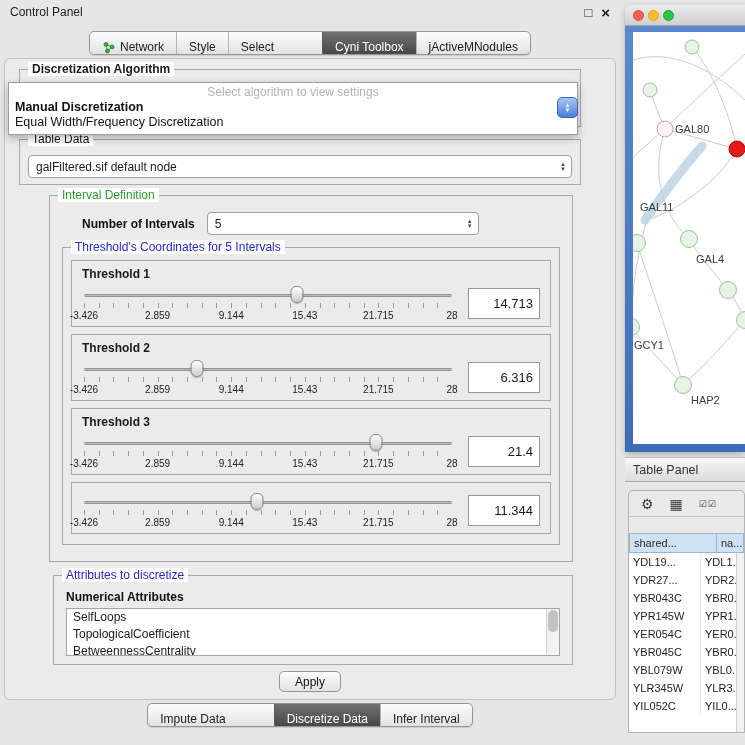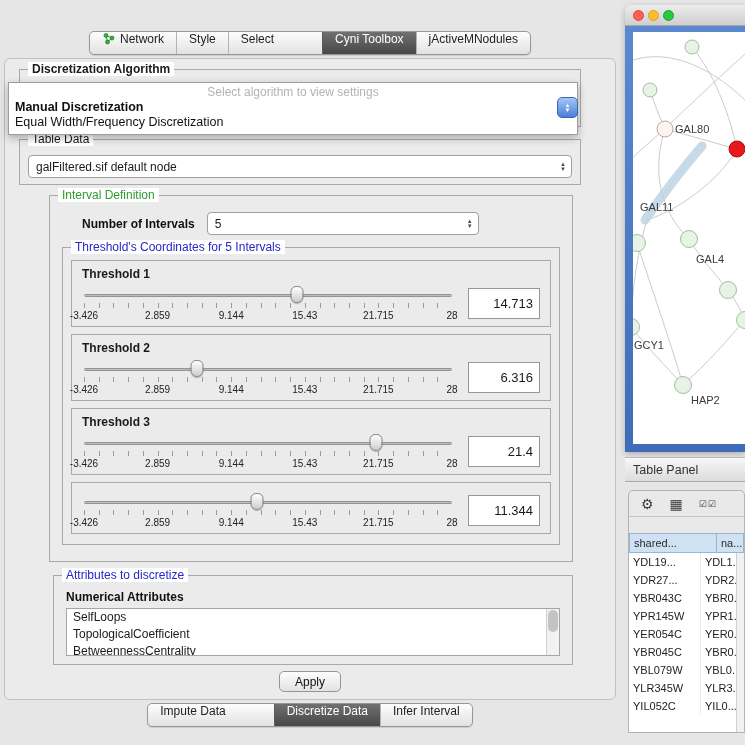--- a/index.html
+++ b/index.html
@@ -10,21 +10,21 @@
   
   .control-panel { position:absolute; left:0; top:0; width:620px; height:745px; }
   .cp-titlebar { position:absolute; left:0; top:0; width:100%; height:24px; display:flex; align-items:center; padding:0 10px; }
   .cp-title { font-size:12px; color:#222; }
   .cp-winbtns { margin-left:auto; display:flex; gap:9px; align-items:center; }
   .winbtn { font-size:13px; color:#222; line-height:13px; }
   .winbtn.close { font-weight:bold; font-size:15px; }
 
   .cp-tabbar { position:absolute; top:31px; left:0; width:100%; display:flex; justify-content:center; }
   .seg-group { display:flex; border:1px solid #979797; border-radius:5px; overflow:hidden; background:linear-gradient(#fdfdfd,#e2e2e2); box-shadow:0 1px 1px rgba(0,0,0,.12); }
-  .seg { padding:0 12px; font-size:12px; height:22px; display:flex; align-items:flex-start; gap:5px; border-left:1px solid #b3b3b3; color:#222; cursor:default; }
+  .seg { padding:0 12px; font-size:12px; height:22px; display:flex; align-items:flex-end; gap:5px; border-left:1px solid #b3b3b3; color:#222; cursor:default; }
   .seg:first-child { border-left:none; }
   .seg.selected { background:linear-gradient(#707070,#484848); color:#fff; border-left-color:#5a5a5a;margin-left:36px; }
 
   .cp-body { position:absolute; left:4px; top:58px; width:612px; height:642px; border:1px solid #c0c0c0; border-radius:6px; background:#ebebeb; }
 
   .group { position:absolute; border:1px solid #a9a9a9; background:#ebebeb; }
   .group-label { position:absolute; top:-8px; left:8px; background:#ffffff; padding:0 4px; font-size:12px; white-space:nowrap; }
   .group-label.bold { font-weight:bold; }
   .group-label.green { color:#2e9b2e; }
   .group-label.blue { color:#2626c9; }
@@ -116,20 +116,27 @@
   .td.col2 { flex:1; }
   .table-scrollbar { position:absolute; right:0; top:20px; bottom:0; width:8px; background:#f1f1f1; border-left:1px solid #d0d0d0; }
 </style>
 </head>
 <body>
 
 <div class="screen">
 
   <div class="control-panel">
 
+    <div class="cp-titlebar">
+      <span class="cp-title">Control Panel</span>
+      <span class="cp-winbtns">
+        <span class="winbtn">□</span>
+        <span class="winbtn close">×</span>
+      </span>
+    </div>
 
     <div class="cp-tabbar">
       <div class="seg-group">
         <div class="seg">
           <svg width="13" height="13" viewBox="0 0 13 13">
             <line x1="4" y1="3.5" x2="10" y2="6" stroke="#2da02c" stroke-width="1"></line>
             <line x1="4" y1="3.5" x2="5.5" y2="10" stroke="#2da02c" stroke-width="1"></line>
             <line x1="10" y1="6" x2="5.5" y2="10" stroke="#2da02c" stroke-width="1"></line>
             <circle cx="4" cy="3.5" r="2" fill="#3ab13a" stroke="#207820" stroke-width="0.7"></circle>
             <circle cx="10" cy="6" r="2" fill="#3ab13a" stroke="#207820" stroke-width="0.7"></circle>

